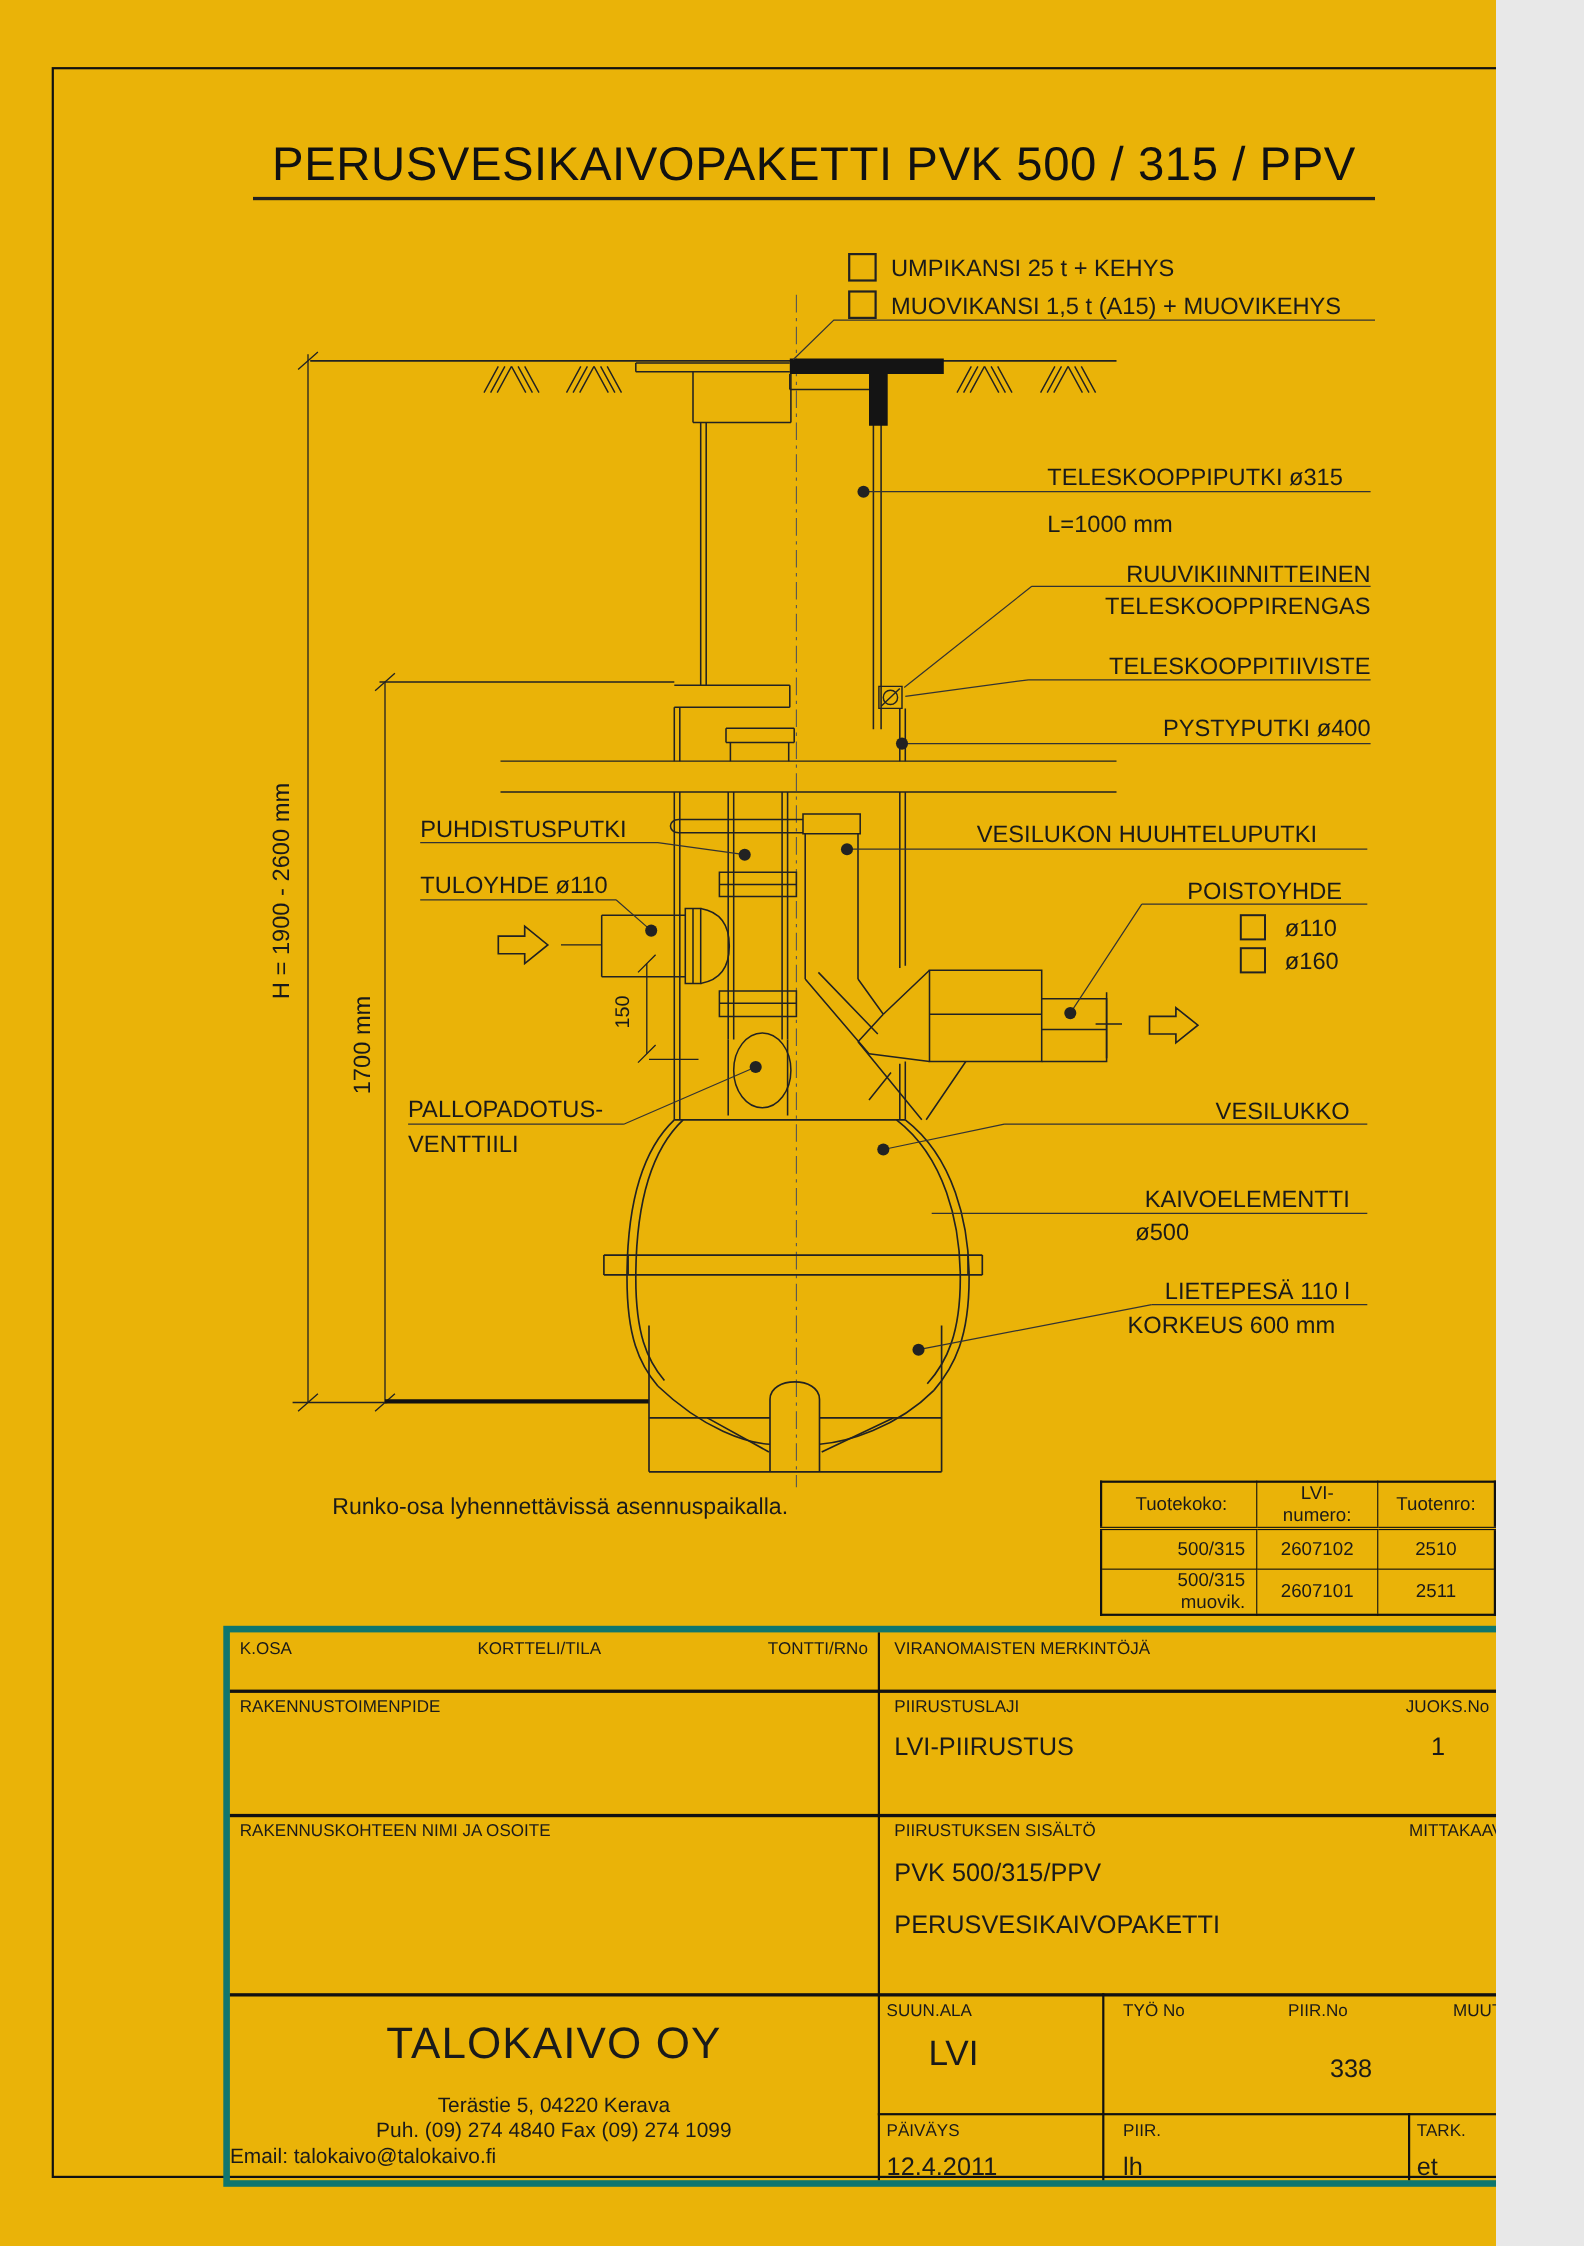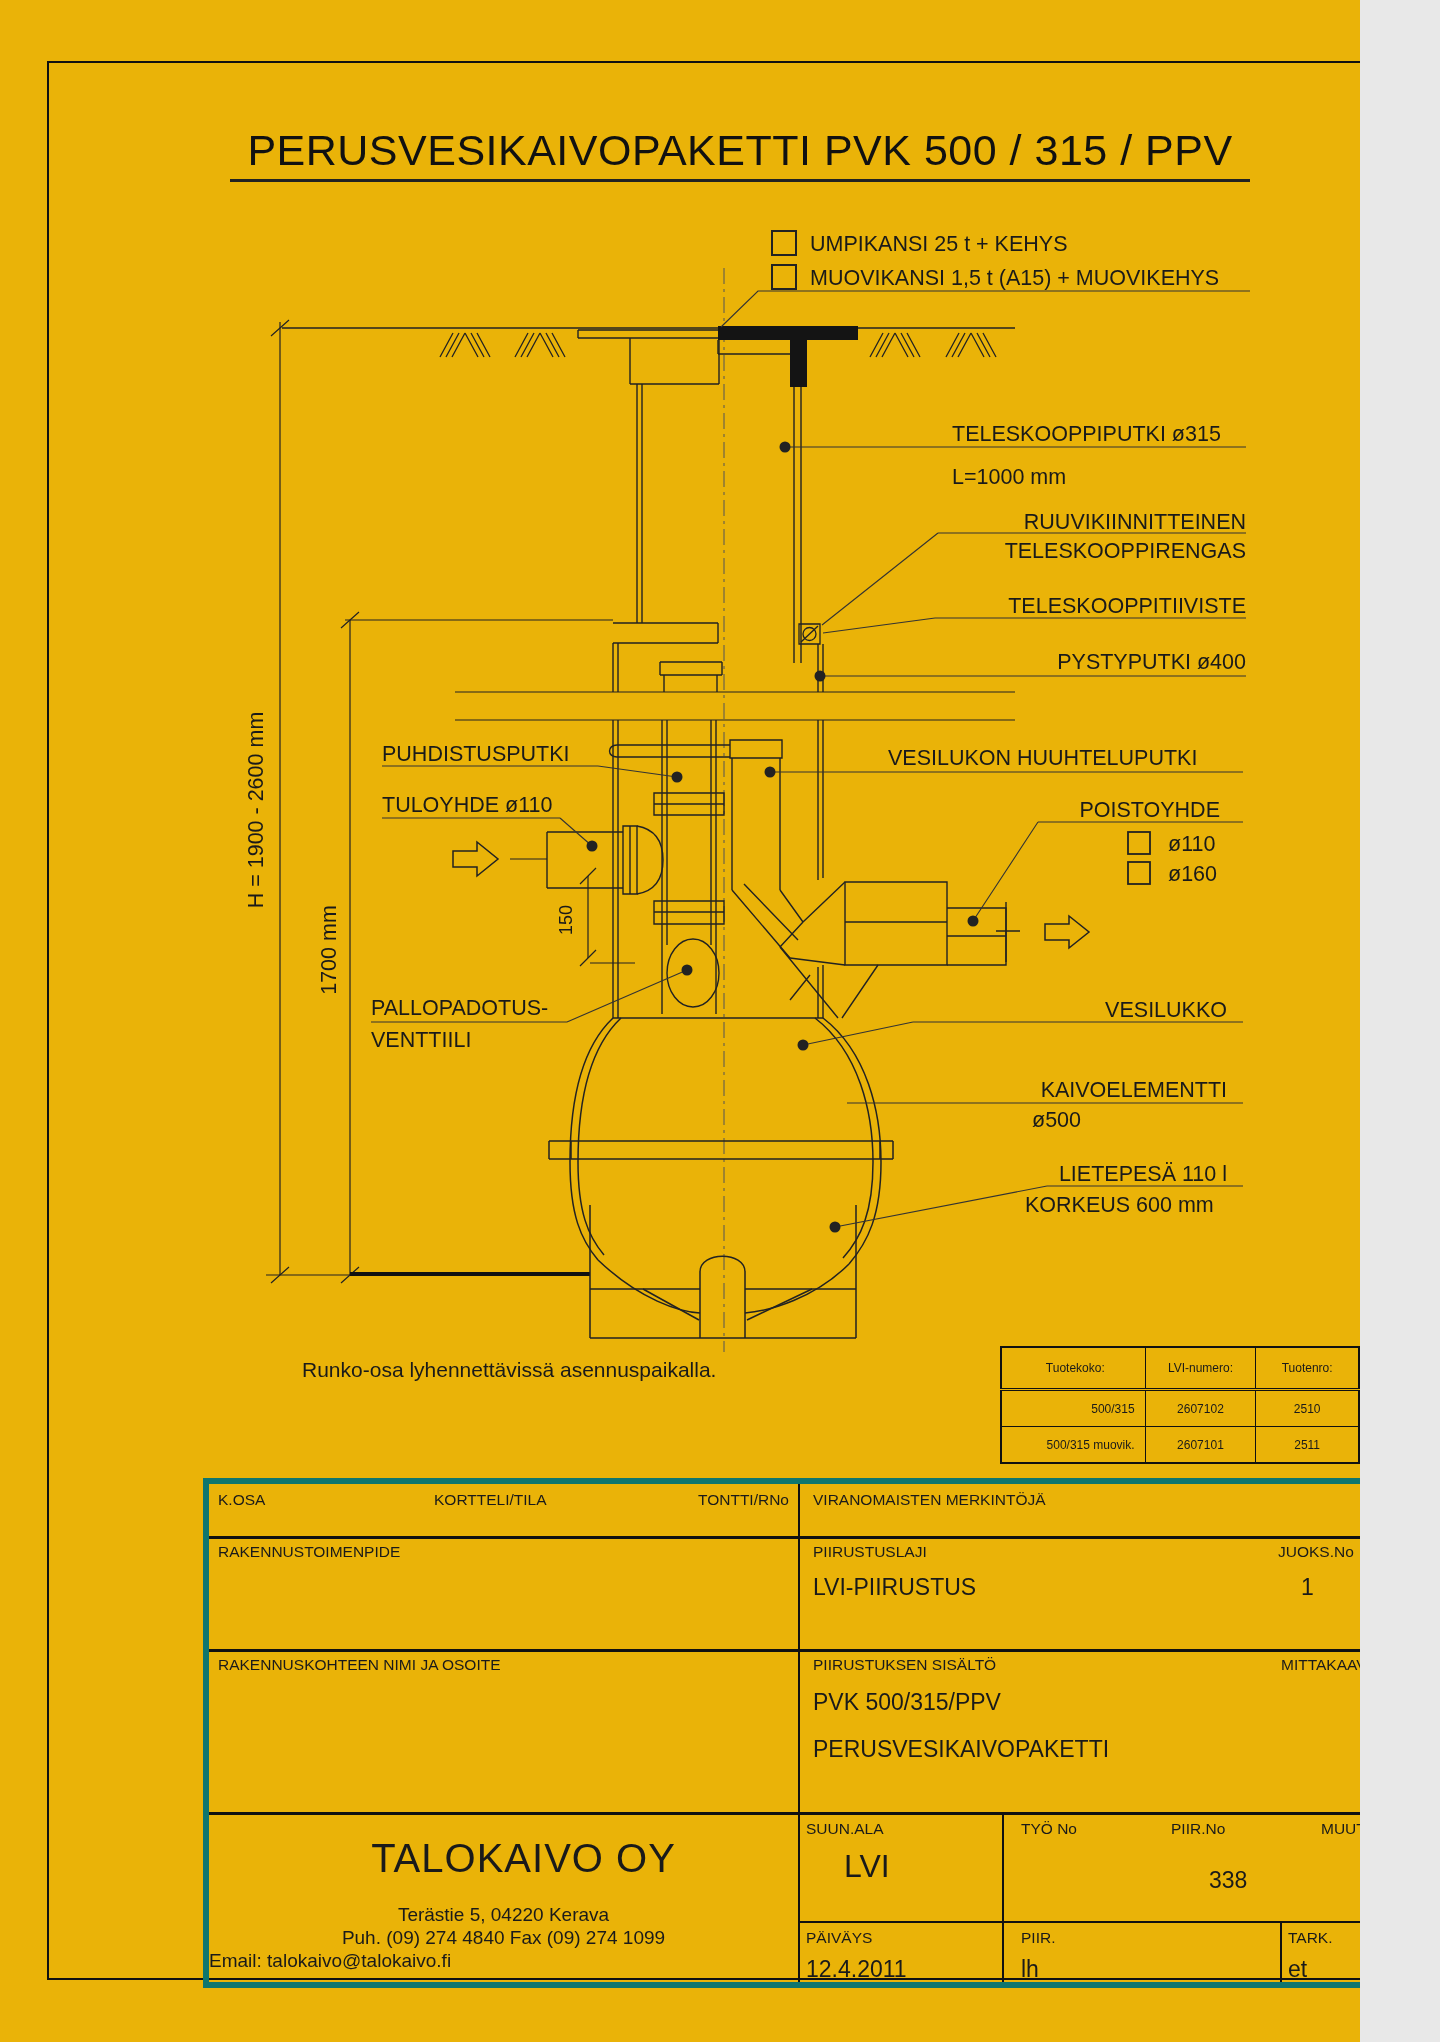--- a/index.html
+++ b/index.html
@@ -7,33 +7,33 @@
          font-family:"Liberation Sans",sans-serif;color:#1a1a1a;overflow:hidden;}
   .frame{position:absolute;left:47px;top:61px;width:1351px;height:1915px;border:2px solid #111;}
   .main-title{position:absolute;left:230px;top:126px;width:1020px;text-align:center;
               font-size:43px;letter-spacing:.5px;white-space:nowrap;color:#111;}
   .main-title .rule{margin-top:4px;border-top:3px solid #222;}
   svg.drawing{position:absolute;left:0;top:0;}
   svg text{font-family:"Liberation Sans",sans-serif;fill:#1a1a1a;}
   .note{position:absolute;left:302px;top:1358px;font-size:21px;}
   
   .ptable{position:absolute;left:1000px;top:1346px;border-collapse:collapse;
-          font-size:12px;text-align:center;}
+          font-size:17px;text-align:center;}
   .ptable th,.ptable td{border:1.5px solid #111;padding:0 10px;height:35px;font-weight:normal;}
   .ptable thead th{height:40px;border-bottom:3px double #111;}
   .ptable .c0{width:158px;text-align:right;padding-left:14px;}
   .ptable .c1{width:118px;}
   .ptable .c2{width:102px;}
   .ptable{border:2px solid #111;}
   
   .tb{position:absolute;left:203px;top:1478px;width:1195px;height:498px;border:6px solid #0f766e;font-size:15.5px;}
   .tb .abs{position:absolute;white-space:nowrap;}
   .tb .val{font-size:23px;}
   .hline,.vline{position:absolute;background:#111;}
-  .company-name{font-size:40px;letter-spacing:1px;margin-left:20px;}
+  .company-name{font-size:40px;letter-spacing:1px;}
   .addr{font-size:19px;}
   .suunala-val{font-size:32px;margin-left:38px;}
 </style>
 </head>
 <body>
 
 <div class="sheet">
   <div class="frame"></div>
 
   <div class="main-title">

